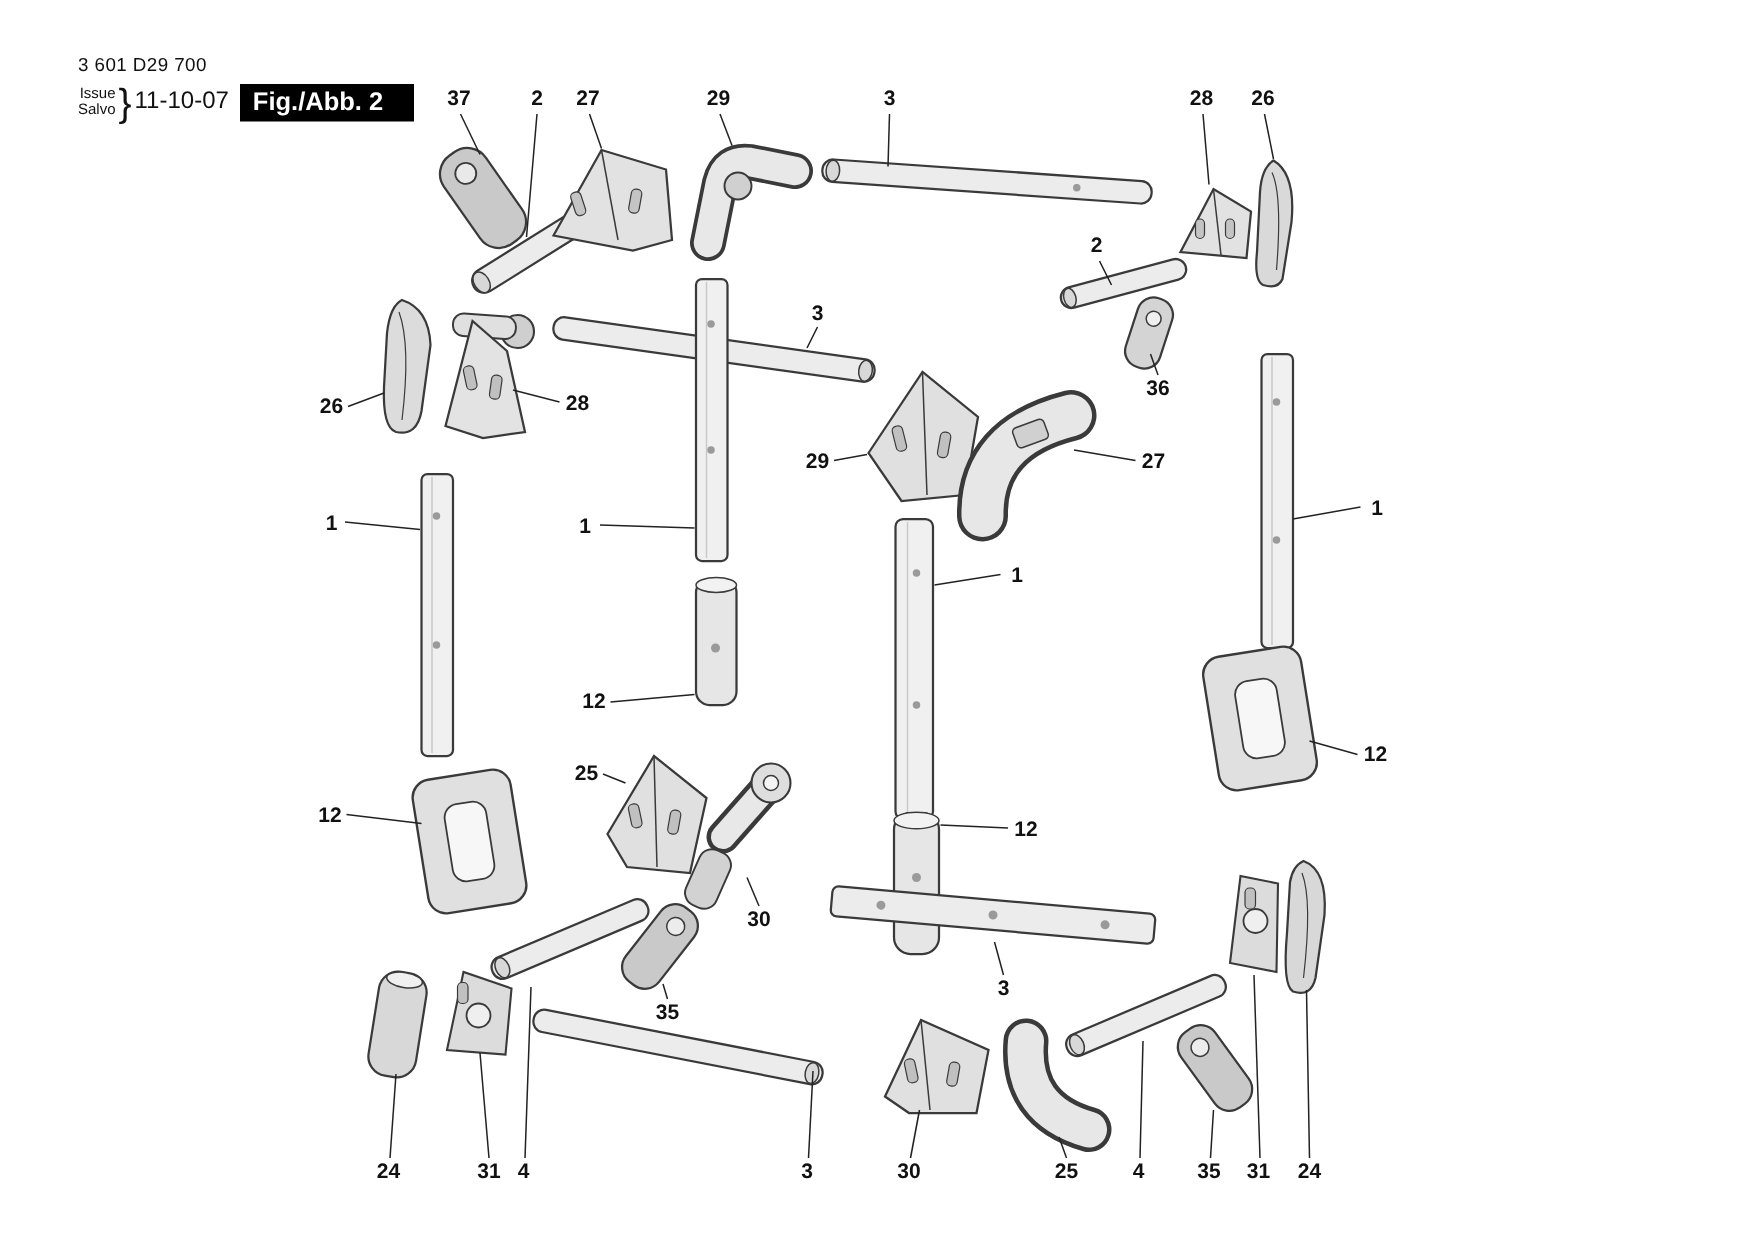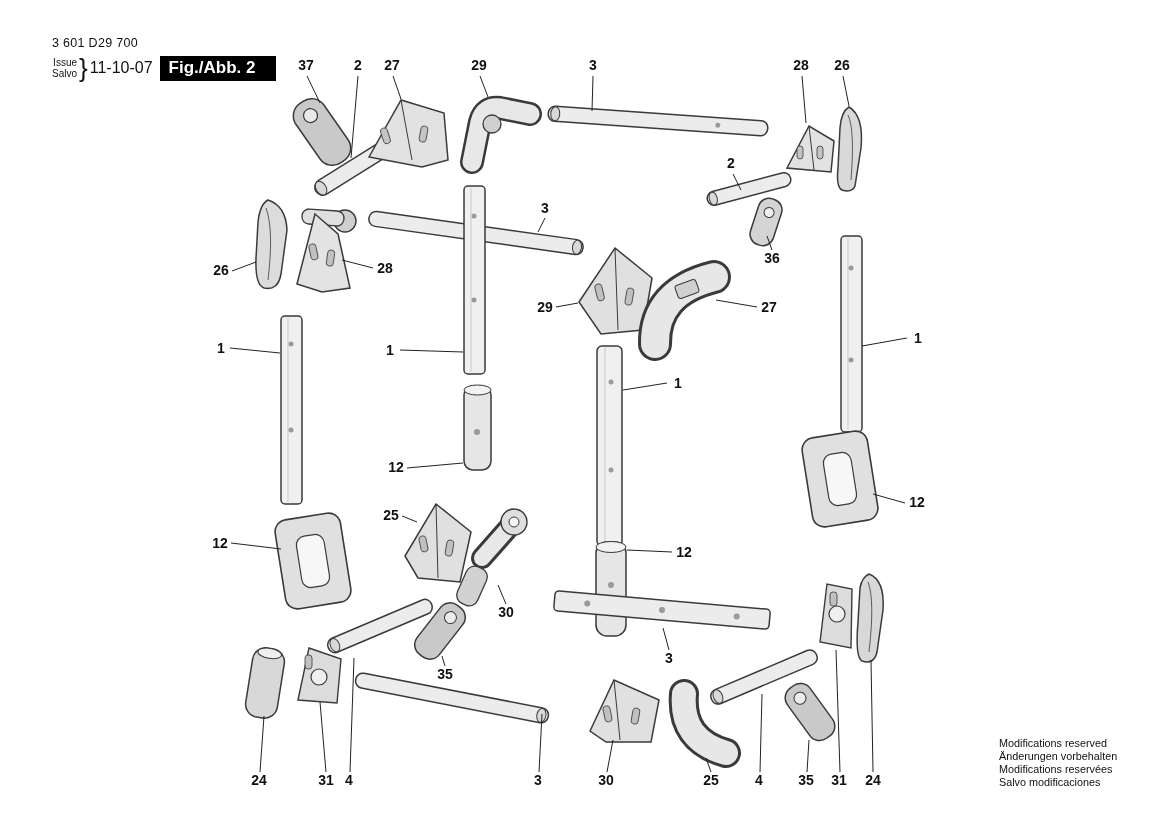--- a/index.html
+++ b/index.html
@@ -325,20 +325,14 @@
       <text class="callout" x="538" y="785">3</text>
       <text class="callout" x="606" y="785">30</text>
       <text class="callout" x="711" y="785">25</text>
       <text class="callout" x="759" y="785">4</text>
       <text class="callout" x="806" y="785">35</text>
       <text class="callout" x="839" y="785">31</text>
       <text class="callout" x="873" y="785">24</text>
     </g>
   </svg>
 
-  <div class="footer">
-    <div>Modifications reserved</div>
-    <div>Änderungen vorbehalten</div>
-    <div>Modifications reservées</div>
-    <div>Salvo modificaciones</div>
-  </div>
 
 </div>
 
 </body></html>

